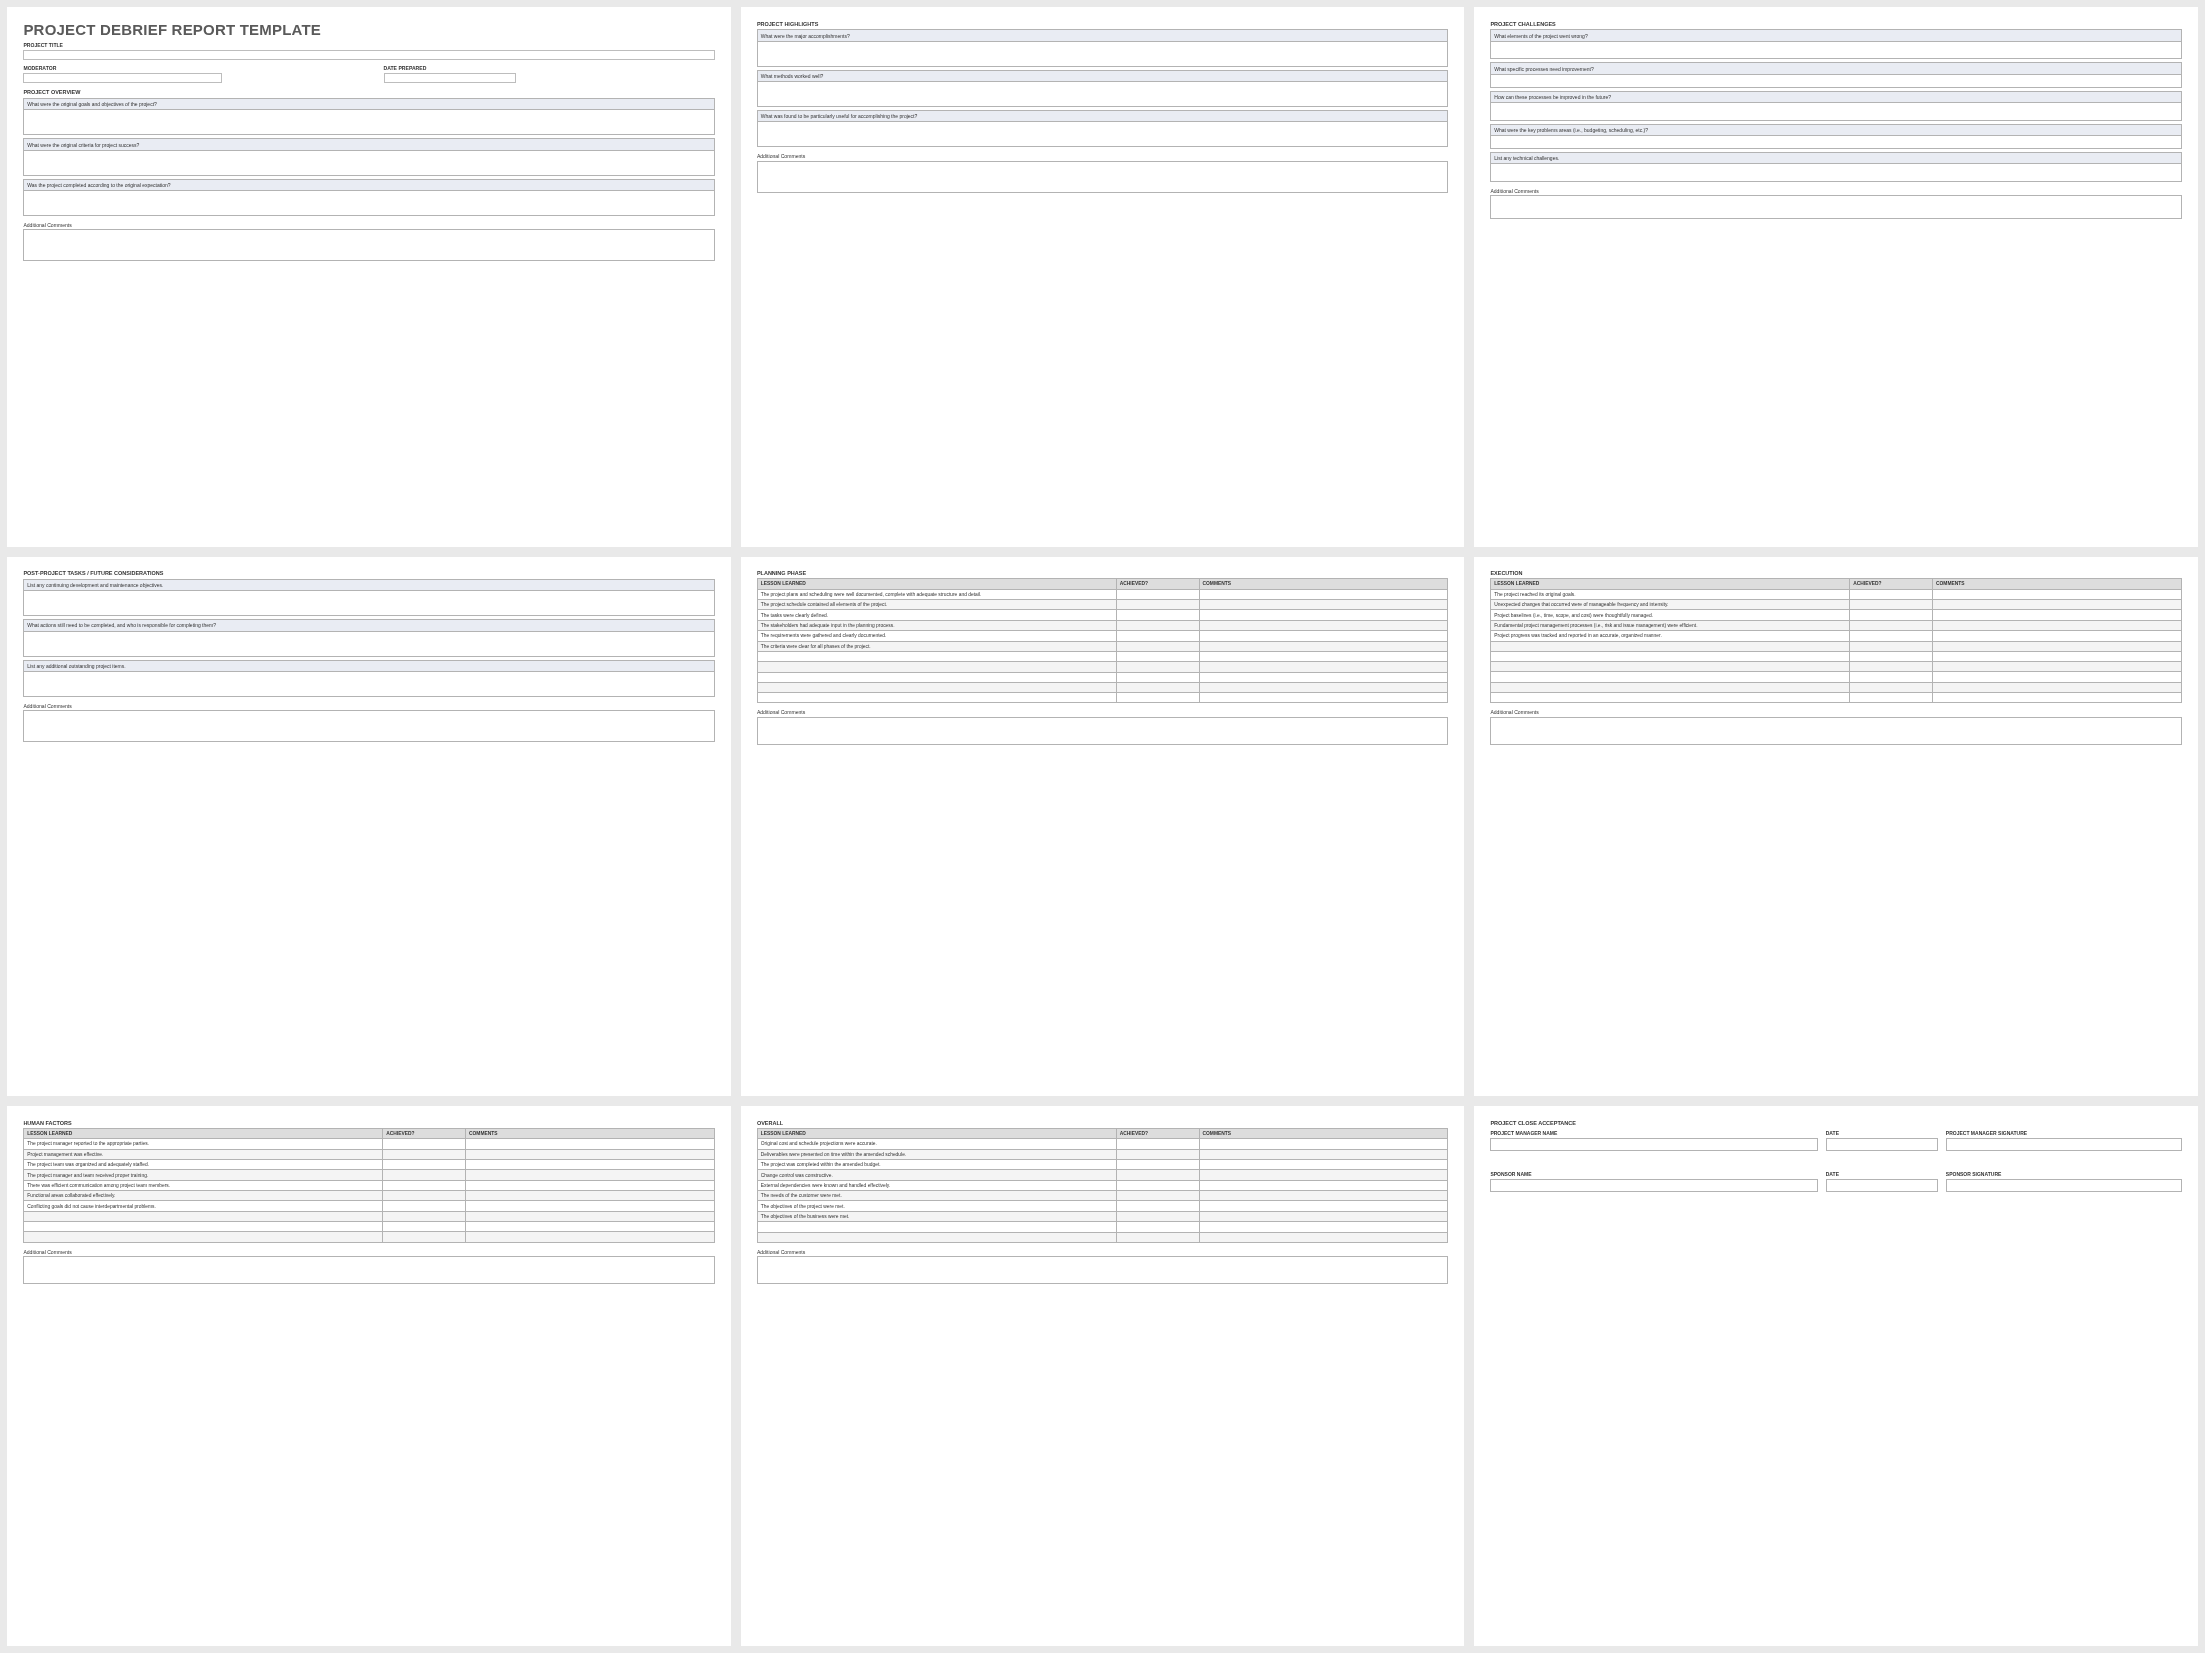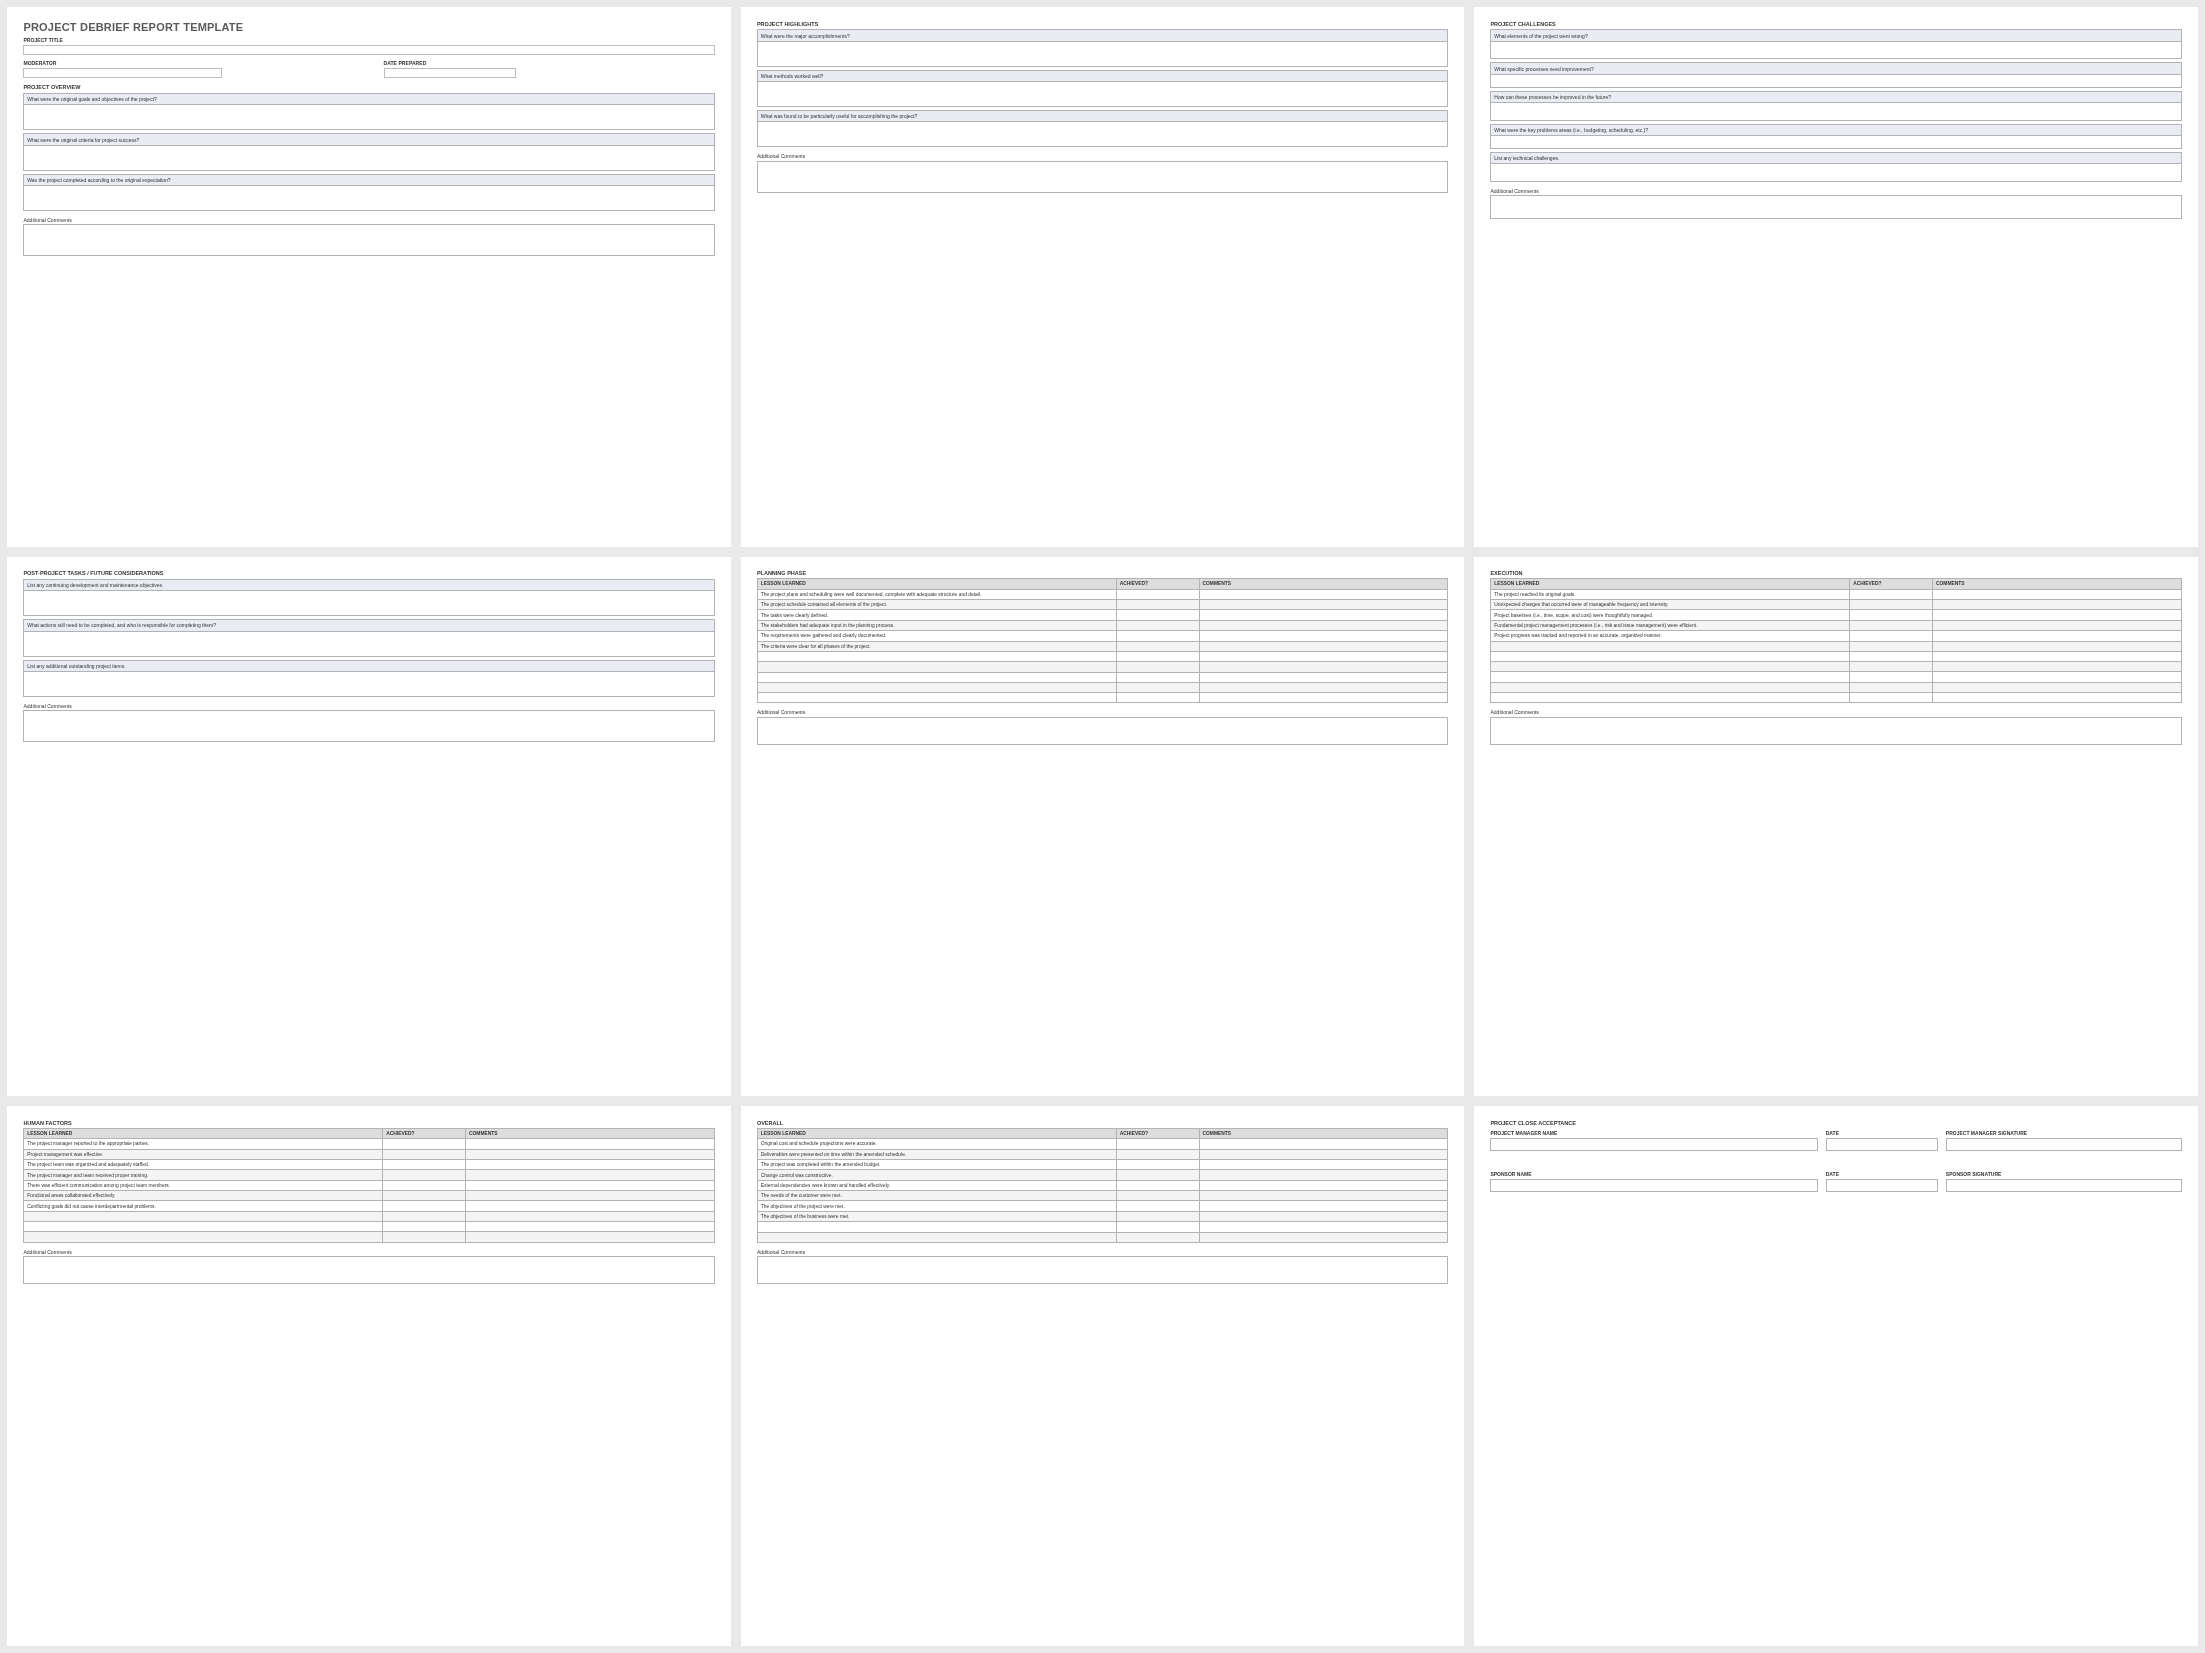--- a/index.html
+++ b/index.html
@@ -17,21 +17,21 @@
     gap: 10.3px;
     width: 100%;
     height: calc(100vh - 14.7px);
   }
   .page {
     background: #fff;
     padding: 13.2px 16px 16px 16px;
     overflow: hidden;
   }
   .title {
-    font-size: 11px;
+    font-size: 15px;
     font-weight: bold;
     color: #5a5a5a;
     letter-spacing: 0.2px;
     margin-bottom: 4.4px;
   }
   .sechead {
     font-size: 5.5px;
     font-weight: bold;
     color: #333;
     margin-bottom: 2.2px;

